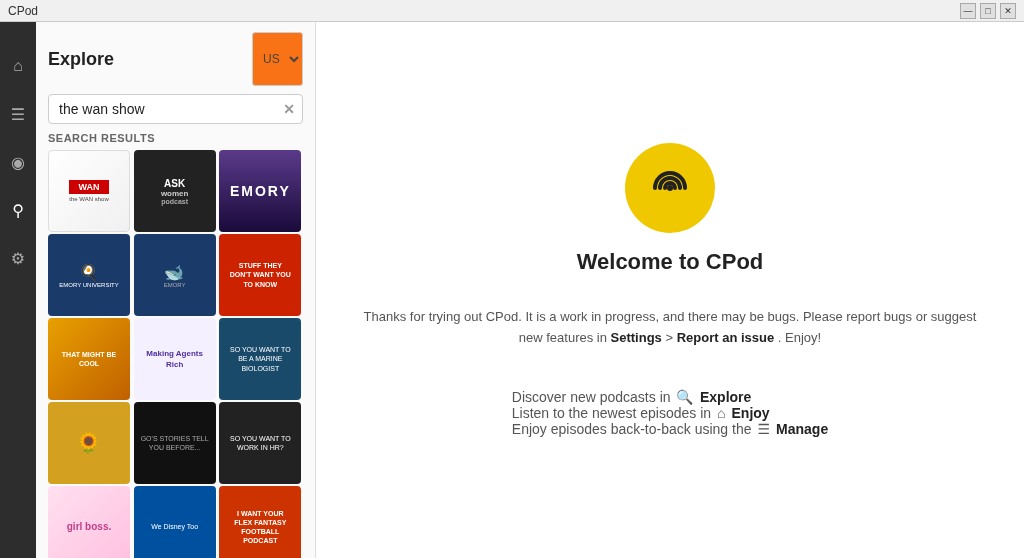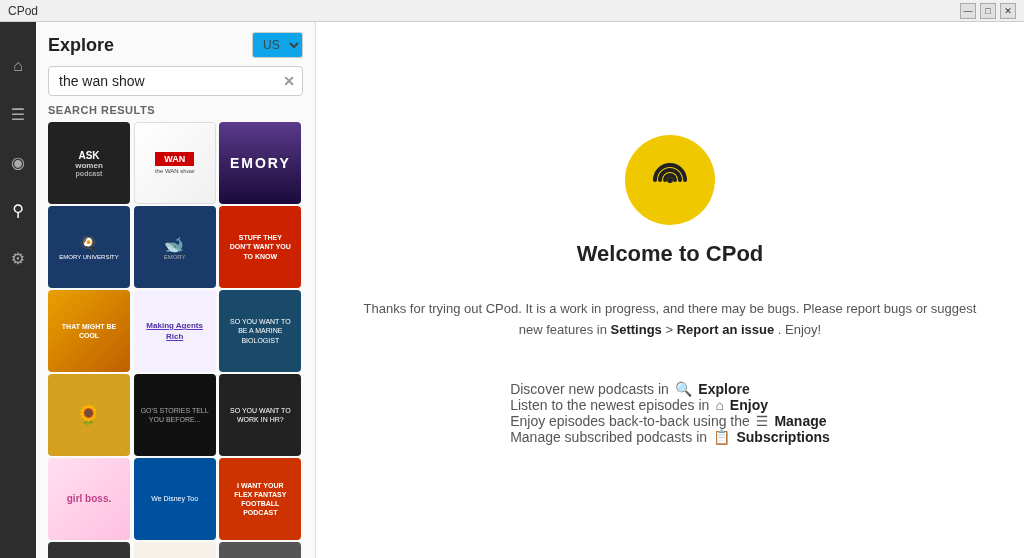--- a/index.html
+++ b/index.html
@@ -31,22 +31,22 @@
     .explore-panel {
       width: 280px; min-width: 280px; background: #fafafa; border-right: 1px solid #ddd;
       margin-top: 22px; display: flex; flex-direction: column; overflow: hidden;
     }
     .explore-header {
       display: flex; align-items: center; justify-content: space-between;
       padding: 10px 12px 8px 12px;
     }
     .explore-title { font-size: 18px; font-weight: 600; color: #222; }
     .explore-country {
-      border: 1px solid #ccc; background: #0ea5e9; font-size: 12px;
-      padding: 4px 6px; border-radius: 3px; cursor: pointer; color: #444;
+      border: 1px solid #ccc; background: #f97316; font-size: 12px;
+      padding: 18px 6px; border-radius: 3px; cursor: pointer; color: #444;
     }
     .search-bar {
       margin: 0 12px 8px 12px; position: relative;
     }
     .search-input {
       width: 100%; padding: 6px 28px 6px 10px; border: 1px solid #ccc;
       border-radius: 4px; font-size: 14px; color: #222; outline: none;
       background: #fff;
     }
     .search-clear {
@@ -67,21 +67,21 @@
     }
 
     
     .pod-wan { background: linear-gradient(135deg, #fff 0%, #f0f0f0 100%); border: 1px solid #ddd; display: flex; align-items: center; justify-content: center; font-size: 8px; color: #333; text-align: center; }
     .pod-ask { background: #222; color: #fff; display: flex; align-items: center; justify-content: center; font-size: 9px; font-weight: bold; text-align: center; }
     .pod-emory1 { background: linear-gradient(180deg, #5a3a8a 0%, #1a0a3a 100%); display: flex; align-items: center; justify-content: center; color: #c0a0ff; font-size: 11px; font-weight: bold; }
     .pod-emory2 { background: #1a3a6a; display: flex; align-items: center; justify-content: center; }
     .pod-emory3 { background: #1a3a6a; display: flex; align-items: center; justify-content: center; color: #fff; font-size: 7px; text-align: center; }
     .pod-stuff { background: #cc2200; display: flex; align-items: center; justify-content: center; color: #fff; font-size: 7px; font-weight: bold; text-align: center; padding: 4px; }
     .pod-might { background: linear-gradient(135deg, #e8a000 0%, #c06000 100%); display: flex; align-items: center; justify-content: center; color: #fff; font-size: 7px; font-weight: bold; text-align: center; }
-    .pod-agents { background: #f5f0ff; display: flex; align-items: center; justify-content: center; color: #6030c0; font-size: 7px; font-weight: bold; text-align: center; padding: 4px; text-decoration: underline; }
+    .pod-agents { background: #f5f0ff; display: flex; align-items: center; justify-content: center; color: #6030c0; font-size: 7px; font-weight: bold; text-align: center; padding: 4px; }
     .pod-marine { background: #1a4a6a; display: flex; align-items: center; justify-content: center; color: #fff; font-size: 7px; text-align: center; padding: 4px; }
     .pod-sunflower { background: #d4a020; display: flex; align-items: center; justify-content: center; }
     .pod-skull { background: #111; display: flex; align-items: center; justify-content: center; color: #fff; font-size: 8px; text-align: center; }
     .pod-hr { background: #222; display: flex; align-items: center; justify-content: center; color: #fff; font-size: 8px; text-align: center; padding: 4px; }
     .pod-girl { background: linear-gradient(135deg, #ffe0f0 0%, #ffc0e0 100%); display: flex; align-items: center; justify-content: center; color: #c0408a; font-size: 8px; font-weight: bold; text-align: center; }
     .pod-disney { background: #0050a0; display: flex; align-items: center; justify-content: center; color: #fff; font-size: 7px; text-align: center; padding: 4px; }
     .pod-flex { background: #cc3300; display: flex; align-items: center; justify-content: center; color: #fff; font-size: 7px; font-weight: bold; text-align: center; padding: 4px; }
     .pod-hash { background: #333; display: flex; align-items: center; justify-content: center; color: #fff; font-size: 11px; }
     .pod-doyou { background: #f5f0e8; display: flex; align-items: center; justify-content: center; color: #222; font-size: 8px; font-weight: bold; text-align: center; }
     .pod-last { background: #555; display: flex; align-items: center; justify-content: center; color: #ddd; font-size: 7px; }
@@ -142,31 +142,31 @@
       <option>US</option>
     </select>
   </div>
   <div class="search-bar">
     <input class="search-input" type="text" value="the wan show" style="">
     <span class="search-clear">✕</span>
   </div>
   <div class="search-results-label">Search Results</div>
   <div class="results-grid">
 
+    <div class="result-item pod-wan">
+      <div style="font-size:7px;text-align:center;padding:4px;">
+        <div style="background:#cc0000;color:#fff;font-weight:bold;font-size:9px;padding:2px;">WAN</div>
+        <div style="margin-top:2px;font-size:6px;color:#444;">the WAN show</div>
+      </div>
+    </div>
     <div class="result-item pod-ask">
       <div style="text-align:center;padding:8px;">
         <div style="font-size:10px;font-weight:bold;color:#fff;">ASK</div>
         <div style="font-size:8px;color:#ccc;">women</div>
         <div style="font-size:7px;color:#aaa;">podcast</div>
-      </div>
-    </div>
-    <div class="result-item pod-wan">
-      <div style="font-size:7px;text-align:center;padding:4px;">
-        <div style="background:#cc0000;color:#fff;font-weight:bold;font-size:9px;padding:2px;">WAN</div>
-        <div style="margin-top:2px;font-size:6px;color:#444;">the WAN show</div>
       </div>
     </div>
     <div class="result-item pod-emory1">
       <div style="font-size:14px;font-weight:bold;letter-spacing:2px;color:#fff;">EMORY</div>
     </div>
 
     <div class="result-item pod-emory2">
       <div style="color:#fff;font-size:6px;text-align:center;padding:4px;">
         <div style="font-size:16px;">🍳</div>
         <div>EMORY UNIVERSITY</div>
@@ -257,19 +257,14 @@
     <div class="feature-item">
       <span>Listen to the newest episodes in</span>
       <span class="feature-icon">⌂</span>
       <span class="feature-label">Enjoy</span>
     </div>
     <div class="feature-item">
       <span>Enjoy episodes back-to-back using the</span>
       <span class="feature-icon">☰</span>
       <span class="feature-label">Manage</span>
     </div>
-    <div class="feature-item">
-      <span>Manage subscribed podcasts in</span>
-      <span class="feature-icon">📋</span>
-      <span class="feature-label">Subscriptions</span>
-    </div>
   </div>
 </div>
 
 </body></html>

